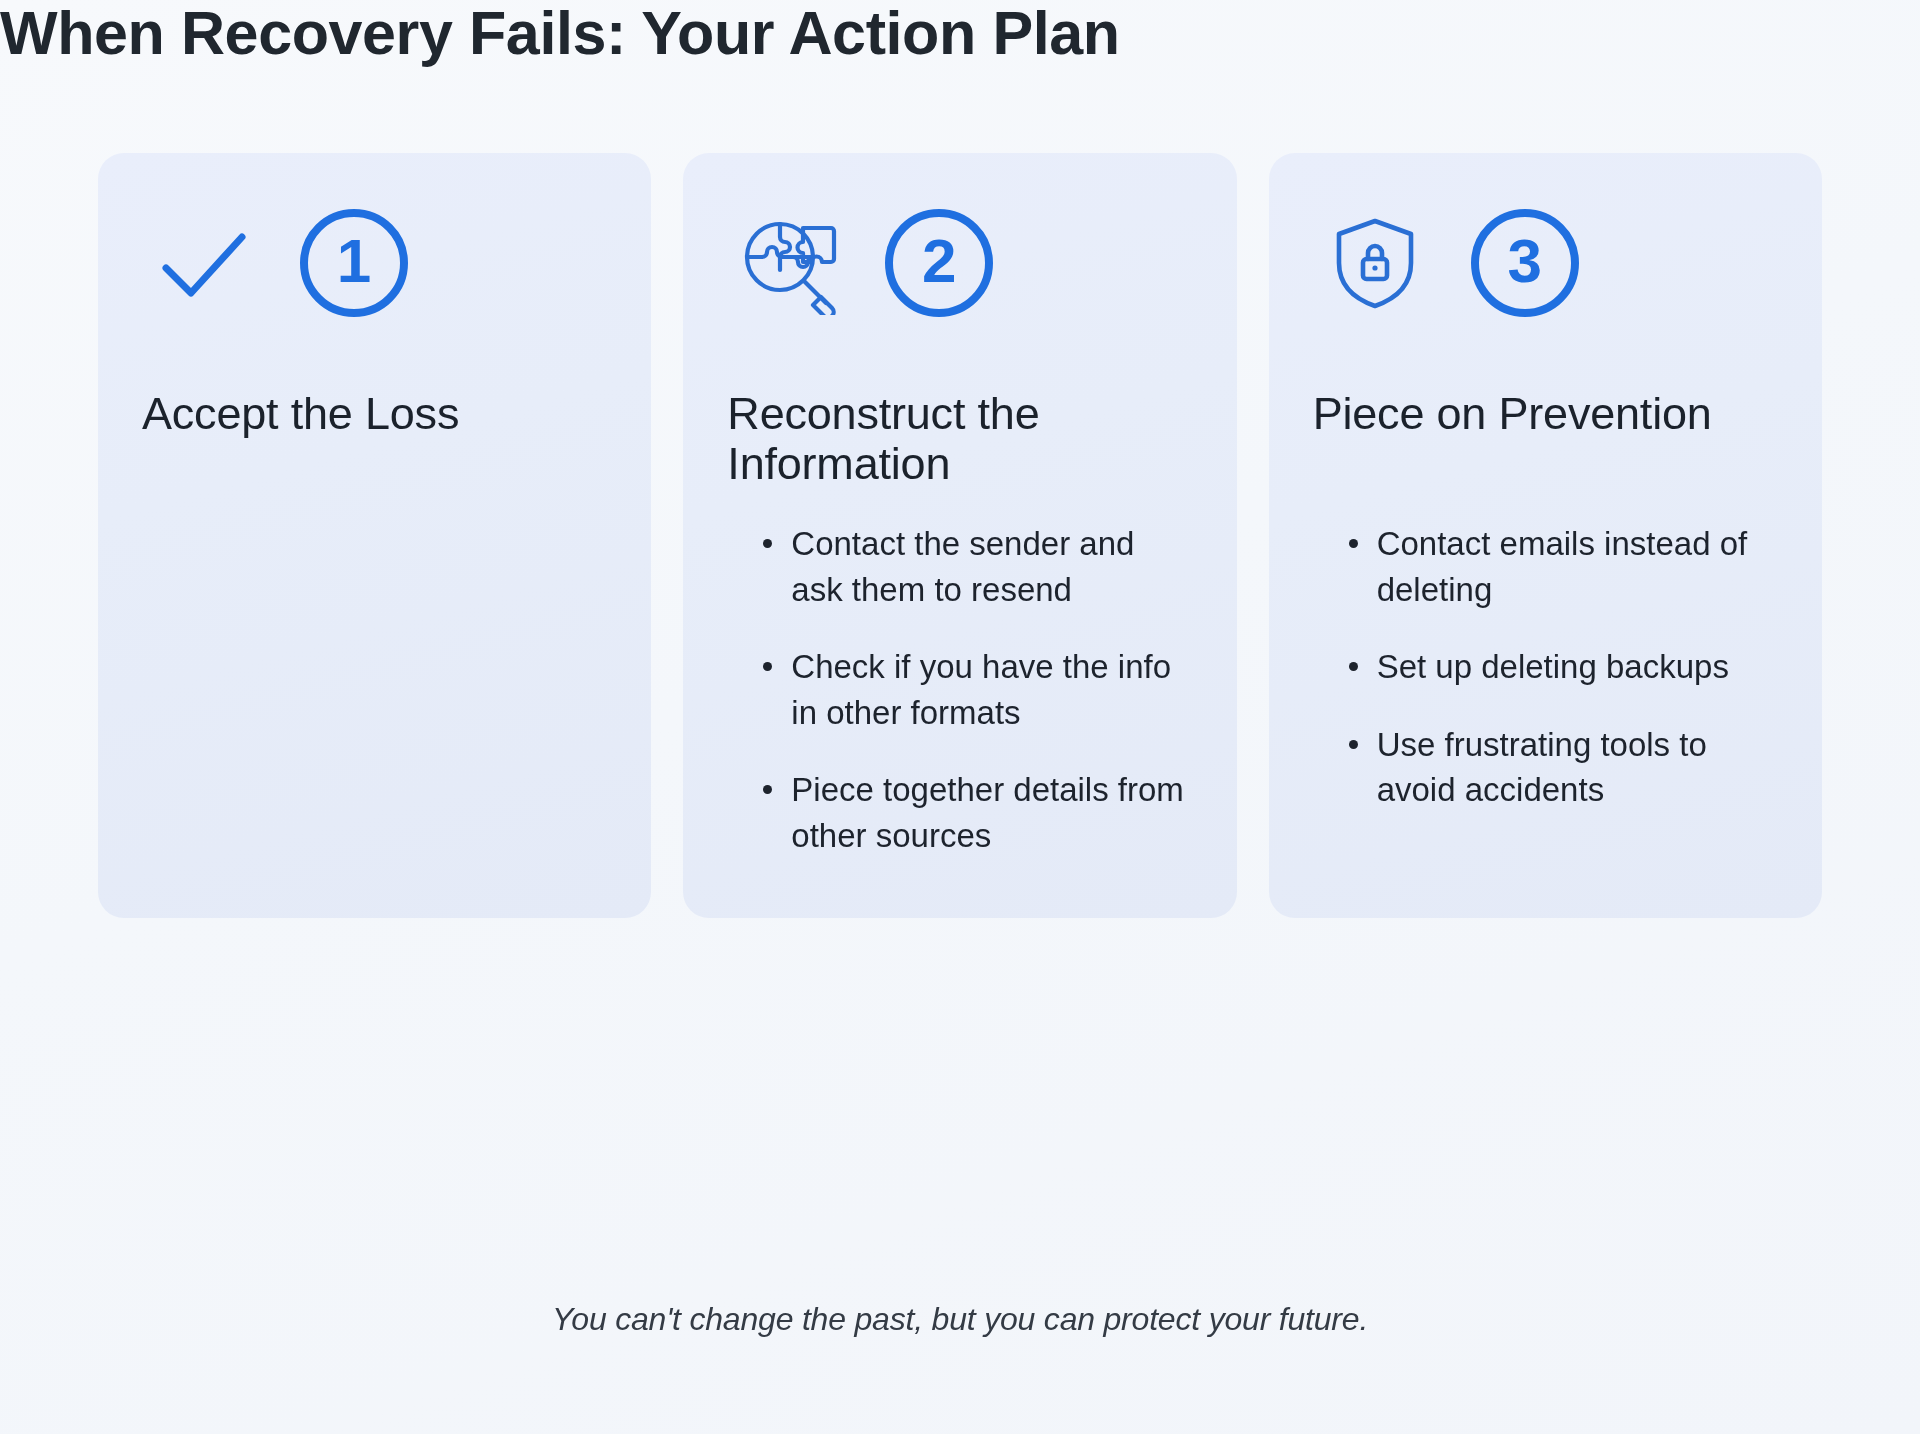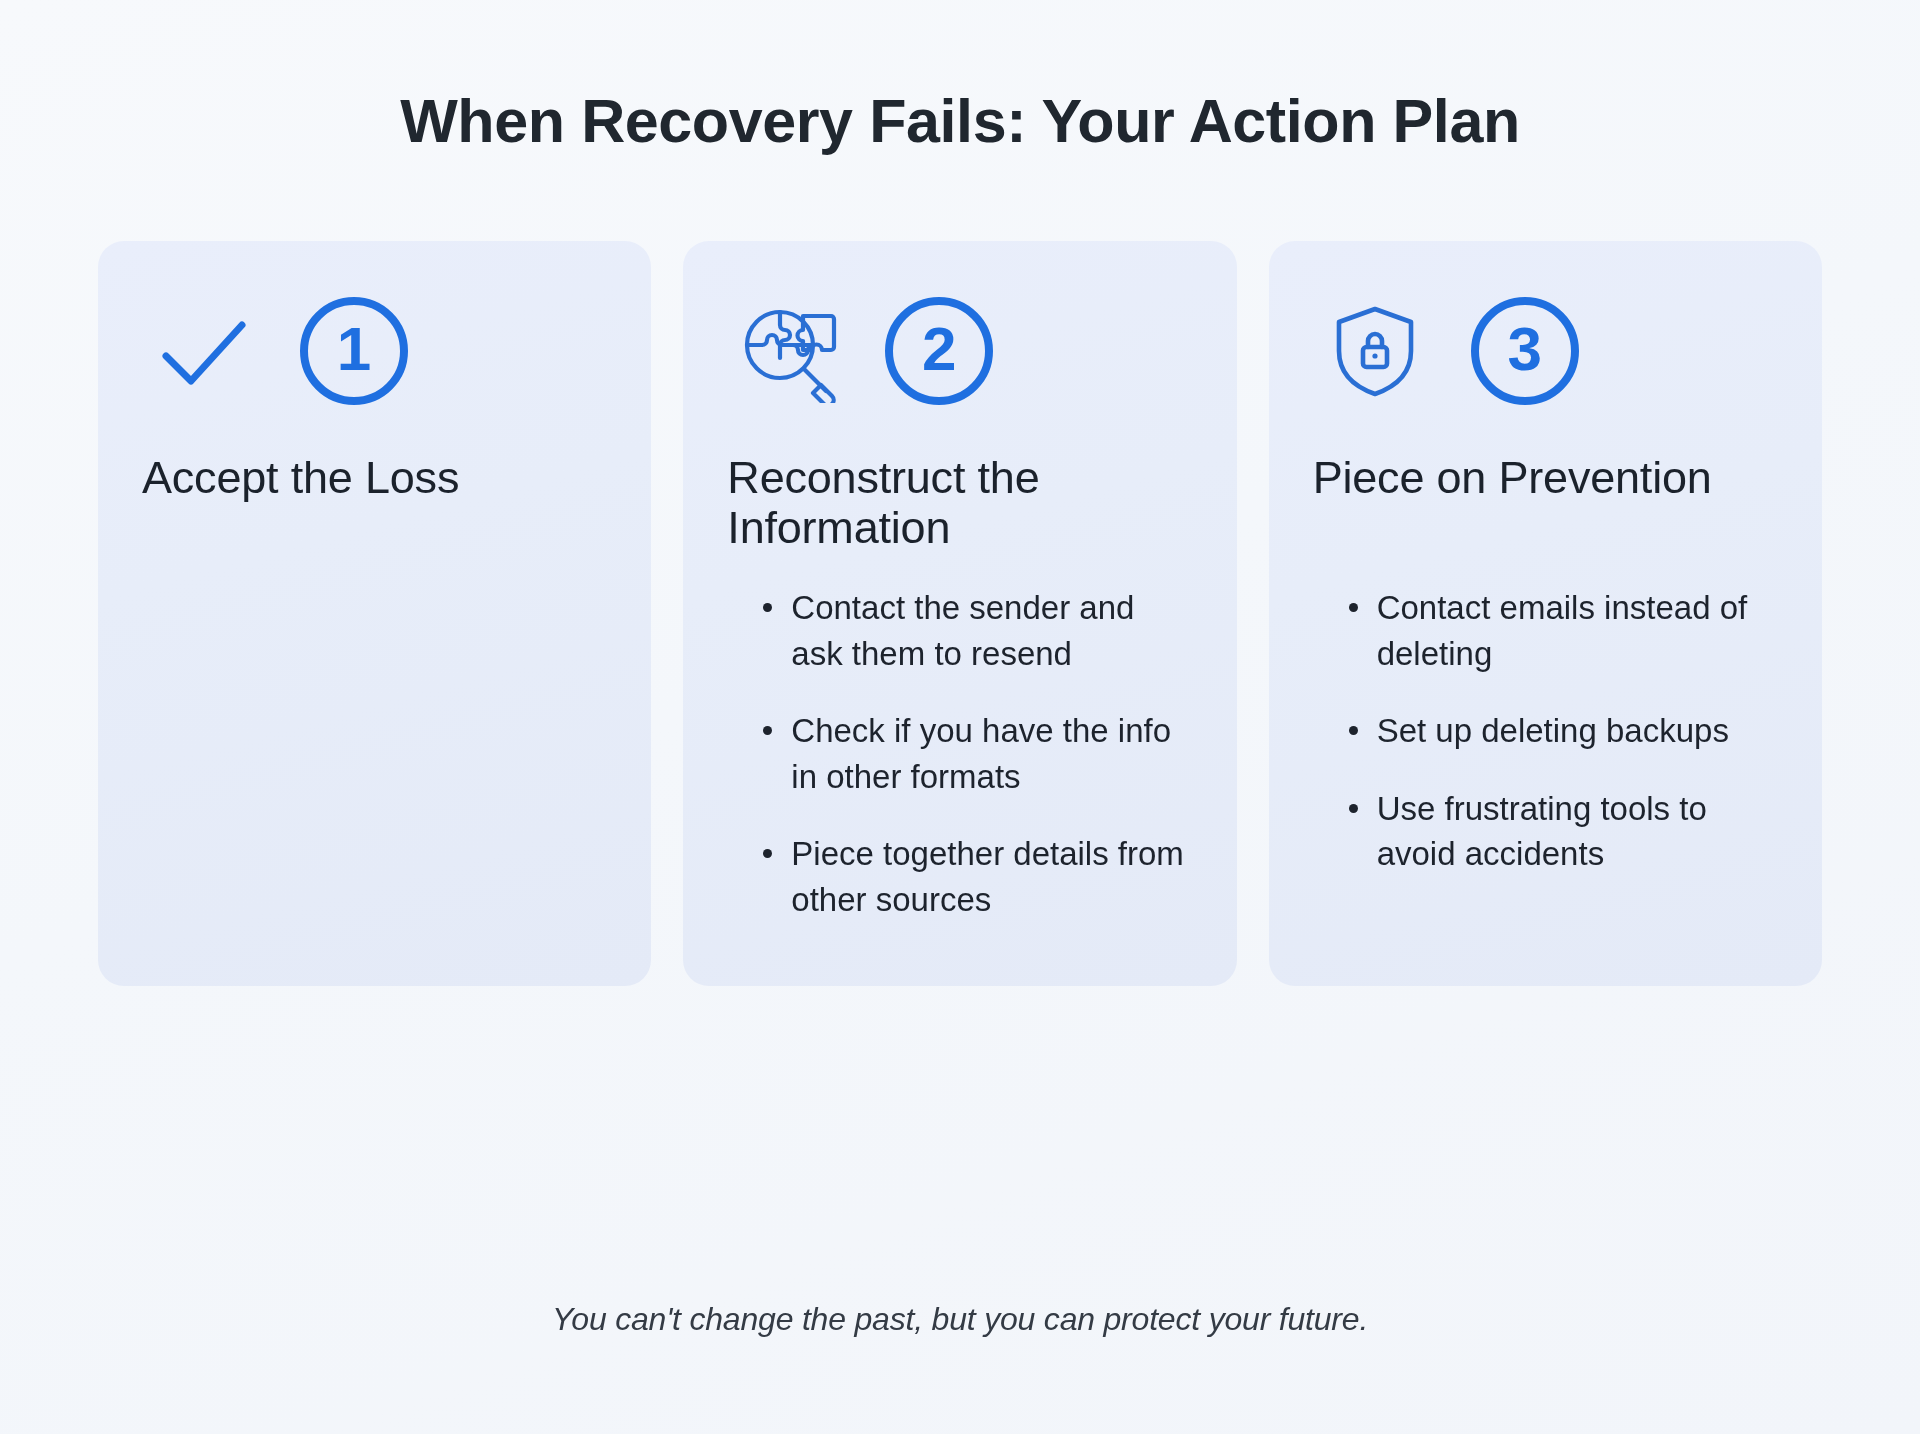--- a/index.html
+++ b/index.html
@@ -18,26 +18,24 @@
 
   .page {
     position: relative;
     width: 1920px;
     height: 1434px;
     padding: 0;
   }
 
   
   .title {
-    text-align: center;
     font-size: 61px;
     font-weight: 700;
     letter-spacing: -0.4px;
     color: #20272f;
-    padding-top: 88px;
     line-height: 1.1;
   }
 
   
   .cards {
     display: flex;
     gap: 32px;
     padding: 86px 98px 0 98px;
     align-items: stretch;
   }
@@ -81,21 +79,21 @@
     justify-content: center;
     color: #1f6fe0;
     font-size: 62px;
     font-weight: 700;
     line-height: 1;
     padding-bottom: 4px;
   }
 
   
   .card-title {
-    margin-top: 44px;
+    margin-top: 68px;
     font-size: 45px;
     font-weight: 400;
     color: #1b222c;
     line-height: 1.12;
     letter-spacing: -0.2px;
     min-height: 102px;
   }
 
   
   .bullets {

